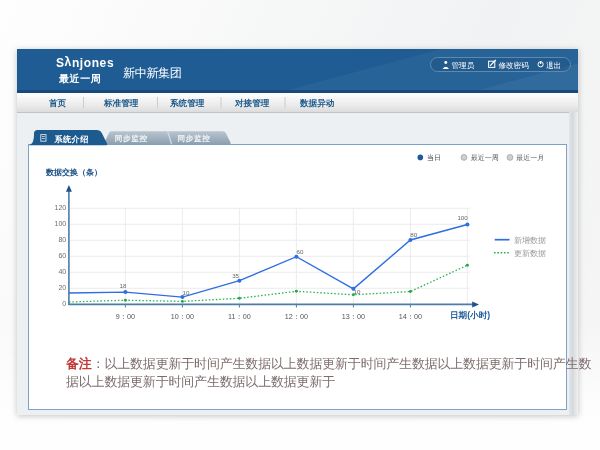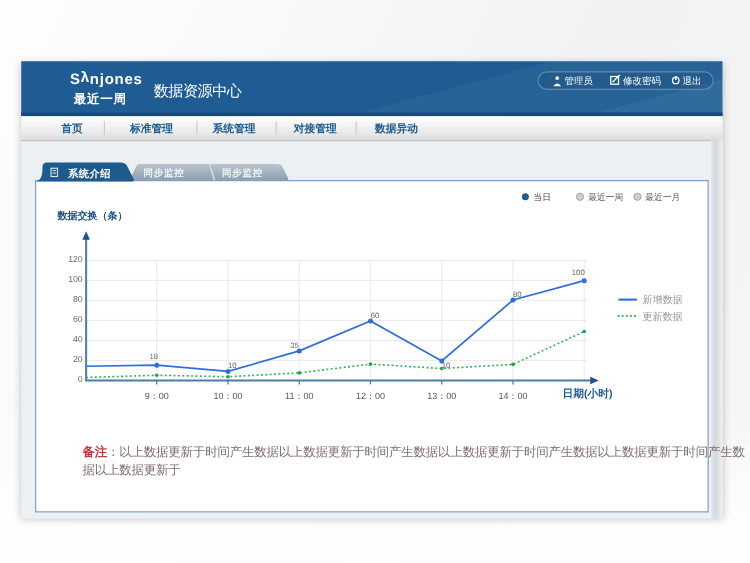--- a/index.html
+++ b/index.html
@@ -13,34 +13,34 @@
        border-bottom:3px solid #17497c;}
   .logo1{position:absolute;left:56px;top:56px;color:#fff;font-size:12px;font-weight:bold;letter-spacing:0.6px;}
   .logo2{position:absolute;left:59px;top:72px;color:#fff;font-size:10px;font-weight:bold;letter-spacing:0.6px;}
   .title{position:absolute;left:123px;top:65px;color:#fff;font-size:12.2px;letter-spacing:-0.5px;}
   .nav{position:absolute;left:0;top:44px;width:561px;height:19px;
        background:linear-gradient(#ffffff,#e9e9e9 70%,#dcdcdc);border-bottom:1px solid #c3c3c3;}
   .panel{position:absolute;left:11px;top:95px;width:538.5px;height:265.5px;
          background:#fff;border:1px solid #7ba3c9;box-sizing:border-box;}
   .sideband{position:absolute;left:552px;top:63px;width:9px;height:303px;
          background:linear-gradient(90deg,#e3e6e8,#d6d9db 40%,#eef1f3);}
-  .note{position:absolute;left:66px;top:354.5px;font-size:10px;letter-spacing:-0.19px;color:#7d6c6c;}
+  .note{position:absolute;left:66px;top:354.5px;font-size:13px;letter-spacing:-0.19px;color:#7d6c6c;}
   .note b{color:#c23b3b;font-weight:bold;}
 </style>
 </head>
 <body>
 <div class="app">
   <div class="hdr"></div>
   <div class="nav"></div>
   <div class="sideband"></div>
   <div class="panel"></div>
 </div>
 <div class="logo1">S<span style="display:inline-block;transform:scaleY(-1);">y</span>njones</div>
 <div class="logo2">最近一周</div>
-<div class="title">数据资源中心</div>
+<div class="title">新中新集团</div>
 <div class="pill-wrap">
     <div style="position:absolute;left:430px;top:57px;width:141px;height:15px;border:1px solid #5d89b2;border-radius:8px;background:rgba(10,45,80,.15);box-sizing:border-box;"></div>
   </div>
 <svg width="600" height="450" viewBox="0 0 600 450" style="position:absolute;left:0;top:0;" font-family="Liberation Sans, sans-serif">
 
   <g fill="#ffffff">
     <circle cx="445.8" cy="62.5" r="1.45"></circle>
     <path d="M442.6 69 q3.2-4.6 6.4 0 z"></path>
     <text x="451.5" y="67.5" font-size="7.6">管理员</text>
     <rect x="488.6" y="61.2" width="6.2" height="6.2" fill="none" stroke="#fff" stroke-width="1"></rect>

